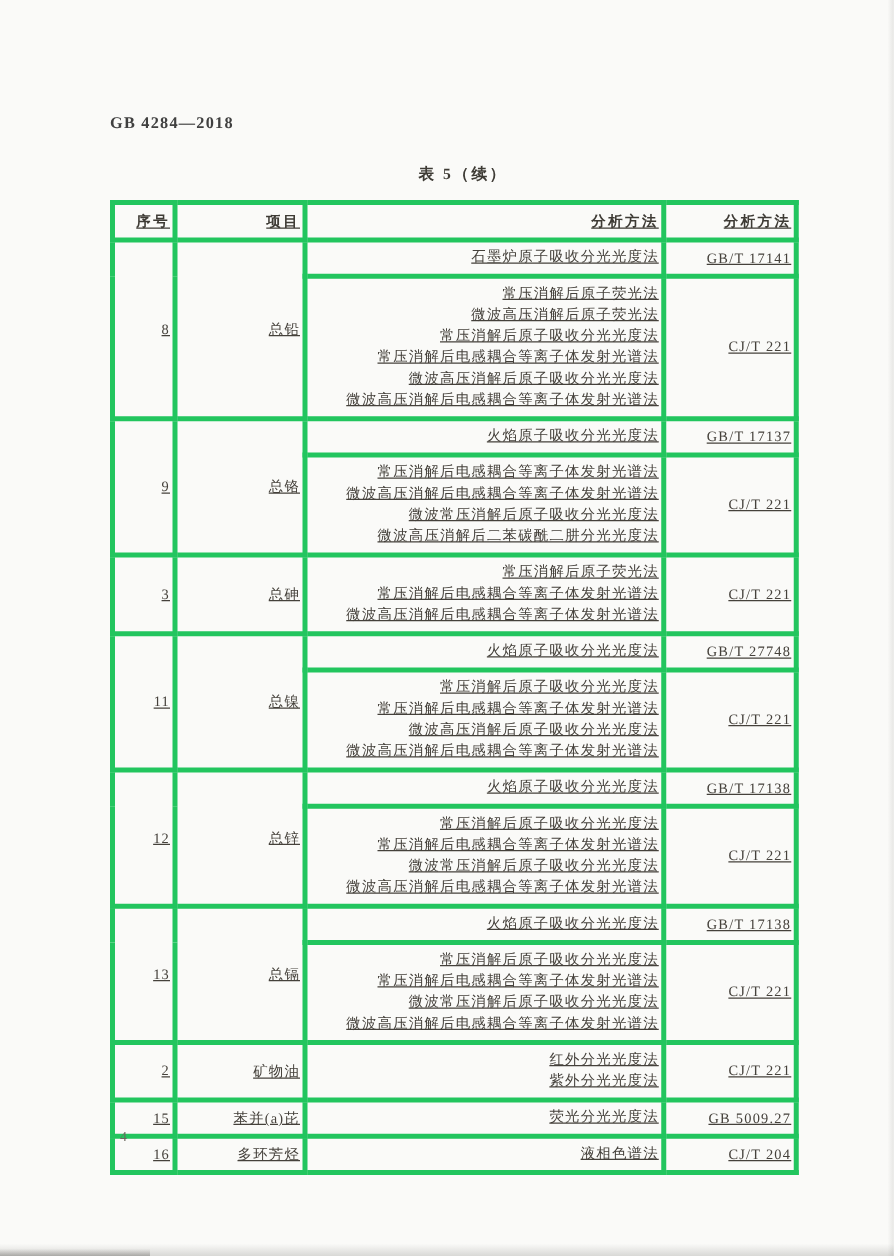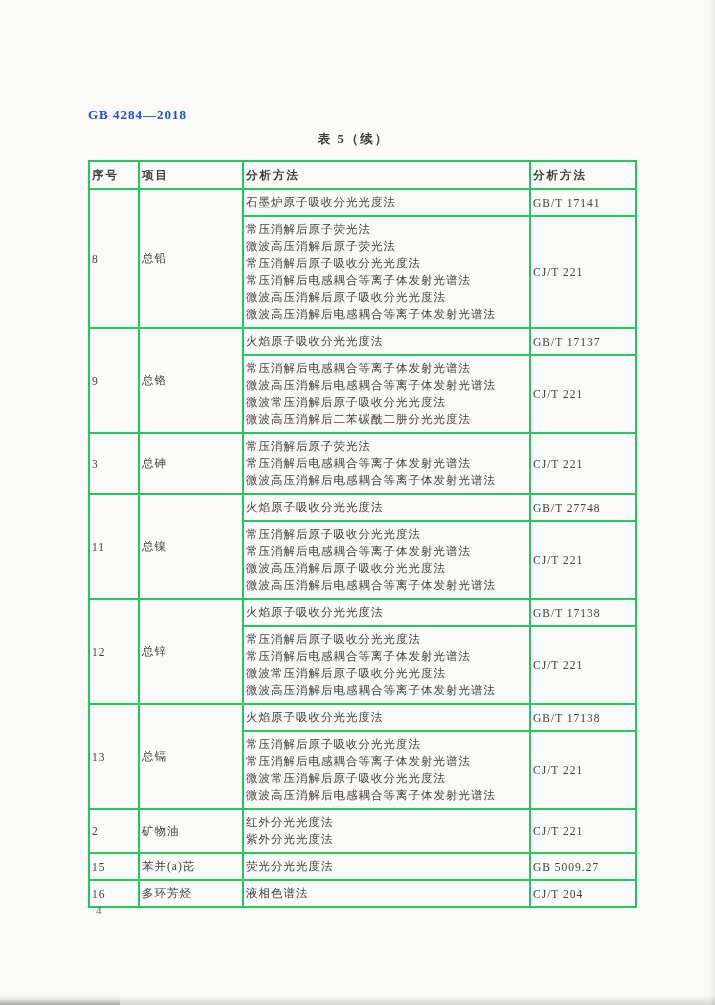--- a/index.html
+++ b/index.html
@@ -16,37 +16,38 @@
   .scan-right{
     position:absolute;right:0;top:0;width:5px;height:100%;
     background:linear-gradient(to left, rgba(60,58,54,0.10), rgba(60,58,54,0));
   }
   .scan-corner{
     position:absolute;left:0;bottom:0;width:120px;height:6px;
     background:linear-gradient(to top, rgba(40,38,34,0.28), rgba(40,38,34,0));
   }
   .doc-number{
     position:absolute;left:88px;top:90px;
-    font-size:13px;font-weight:600;letter-spacing:1px;color:#1d4ed8;margin-top:17px;
+    font-size:13px;font-weight:600;letter-spacing:1px;color:#404040;
   }
   .table-title{
-    position:absolute;left:80px;top:131px;width:547px;
+    position:absolute;left:97px;top:131px;width:547px;
     text-align:center;font-size:12.5px;font-weight:700;
     letter-spacing:2px;color:#3e3b35;
   }
   table.std{
     position:absolute;left:88px;top:160px;width:547px;
     border-collapse:collapse;table-layout:fixed;
   }
   table.std th, table.std td{
-    border:2px solid #22c55e;
+    border:4px solid #22c55e;
     padding:4px 2px;
-    text-align:left;vertical-align:middle;
+    text-align:right;vertical-align:middle;
     font-size:11.5px;color:#45413b;
     letter-spacing:1px;
+    text-decoration:underline;
   }
   table.std{border:1.5px solid #44413b;}
   table.std th{
     font-weight:700;height:18px;letter-spacing:2px;color:#3e3b35;
   }
   .m{line-height:17px;white-space:nowrap;}
   .cell-no, .cell-item{letter-spacing:2px;}
   .cell-standard{letter-spacing:0.5px;white-space:nowrap;}
   .page-number{
     position:absolute;left:96px;top:904px;

